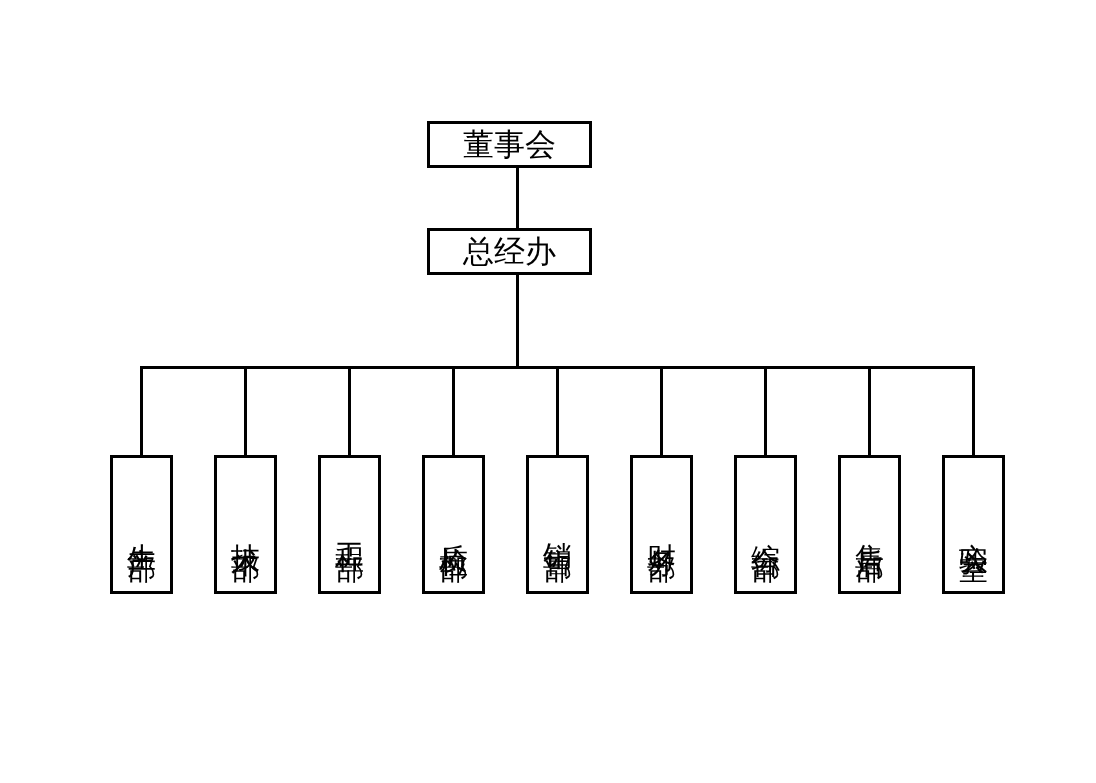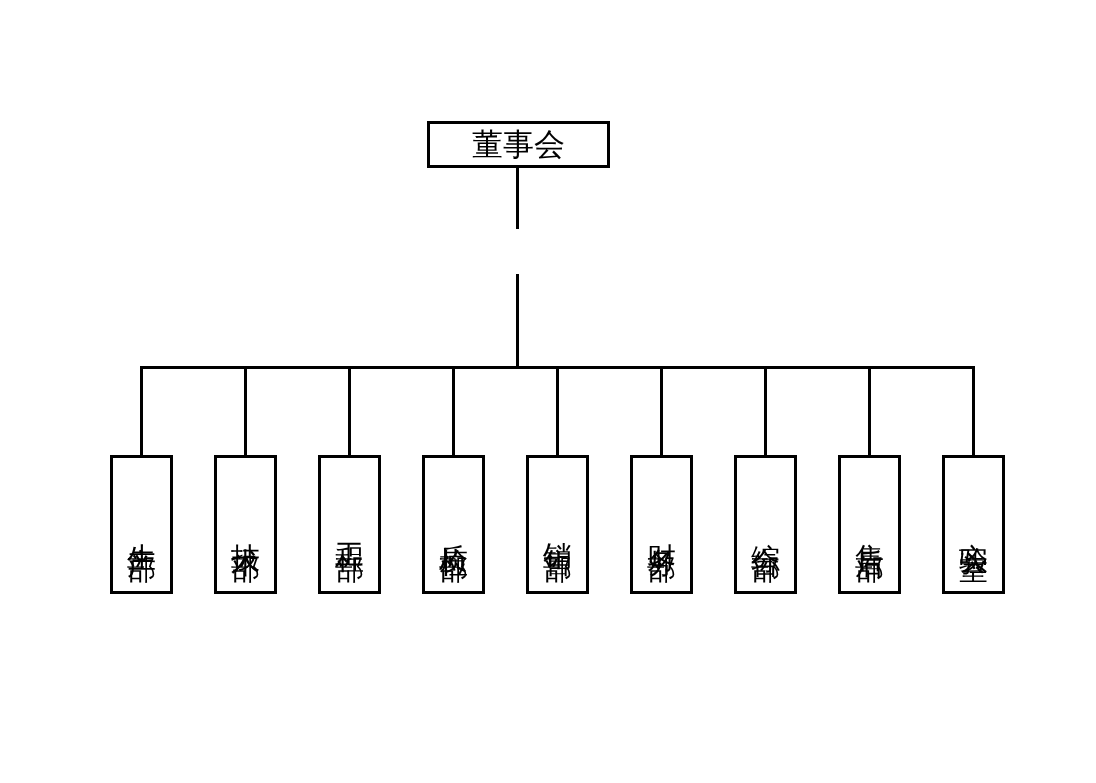--- a/index.html
+++ b/index.html
@@ -13,21 +13,21 @@
     height: 783px;
     background: #ffffff;
     font-family: "Liberation Serif", "DejaVu Serif", serif;
     color: #000000;
     overflow: hidden;
   }
   .hbox {
     position: absolute;
     box-sizing: border-box;
     left: 427px;
-    width: 183px;
+    width: 165px;
     height: 47px;
     border: 3px solid #000000;
     background: #ffffff;
     display: flex;
     align-items: center;
     justify-content: center;
     font-size: 31px;
     line-height: 1;
     white-space: nowrap;
   }
@@ -68,20 +68,23 @@
 <body>
 
 <div class="canvas">
 
   <div class="hbox board">
     <span>董事会</span>
   </div>
 
   <div class="line v trunk-board-office"></div>
 
+  <div class="hbox office">
+    <span>总经办</span>
+  </div>
 
   <div class="line v trunk-office-bus"></div>
 
   <div class="line h bus"></div>
 
   <div class="line v drop" style="left:140px"></div>
   <div class="line v drop" style="left:244px"></div>
   <div class="line v drop" style="left:348px"></div>
   <div class="line v drop" style="left:452px"></div>
   <div class="line v drop" style="left:556px"></div>

